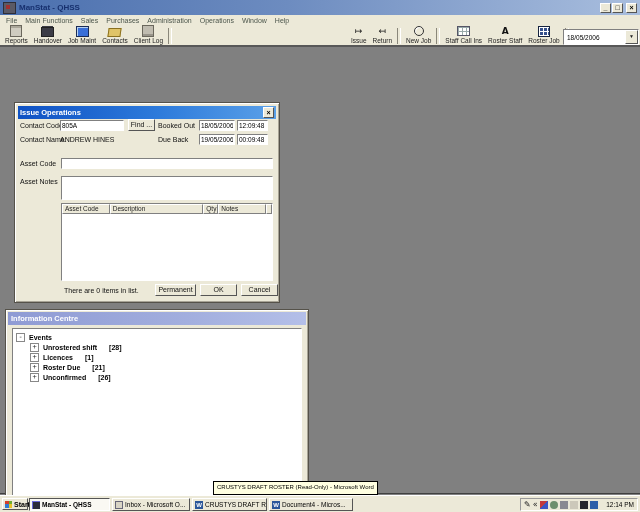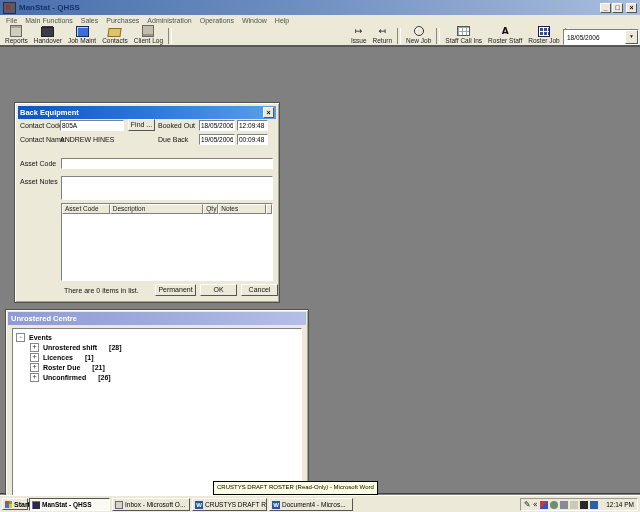--- a/index.html
+++ b/index.html
@@ -231,21 +231,21 @@
   <div id="date-combo">
     <input value="18/05/2006" style="">
     <div class="combo-arrow">▼</div>
   </div>
 </div>
 
 <div id="mdi">
 
   <div id="dialog">
     <div id="dialog-titlebar">
-      <span id="dialog-title">Back Equipment</span>
+      <span id="dialog-title">Issue Operations</span>
       <button id="dialog-close">×</button>
     </div>
 
     <span class="lbl" style="left:5px; top:19px;">Contact Code</span>
     <input class="fld" style="left: 45px; top: 17px; width: 64px; height: 11px;" value="805A">
     <button class="dlg-btn" style="left:113px; top:16px; width:27px;">Find ...</button>
     <span class="lbl" style="left:143px; top:19px;">Booked Out</span>
     <input class="fld" style="left: 184px; top: 17px; width: 36px; height: 11px;" value="18/05/2006">
     <input class="fld" style="left: 222px; top: 17px; width: 31px; height: 11px;" value="12:09:48">
 
@@ -271,21 +271,21 @@
     </div>
 
     <span class="lbl" style="left:49px; top:184px;">There are 0 items in list.</span>
     <button class="dlg-btn" style="left:140px; top:181px; width:41px;">Permanent</button>
     <button class="dlg-btn" style="left:185px; top:181px; width:37px;">OK</button>
     <button class="dlg-btn" style="left:226px; top:181px; width:37px;">Cancel</button>
   </div>
 
   <div id="infowin">
     <div id="info-titlebar">
-      <span id="info-title">Unrostered Centre</span>
+      <span id="info-title">Information Centre</span>
     </div>
     <div id="tree-box">
       <div class="tree-row">
         <span class="pm">-</span>
         <span class="tree-label">Events</span>
       </div>
       <div class="tree-row child">
         <span class="pm">+</span>
         <span class="tree-label">Unrostered shift</span>
         <span class="tree-count">[28]</span>

